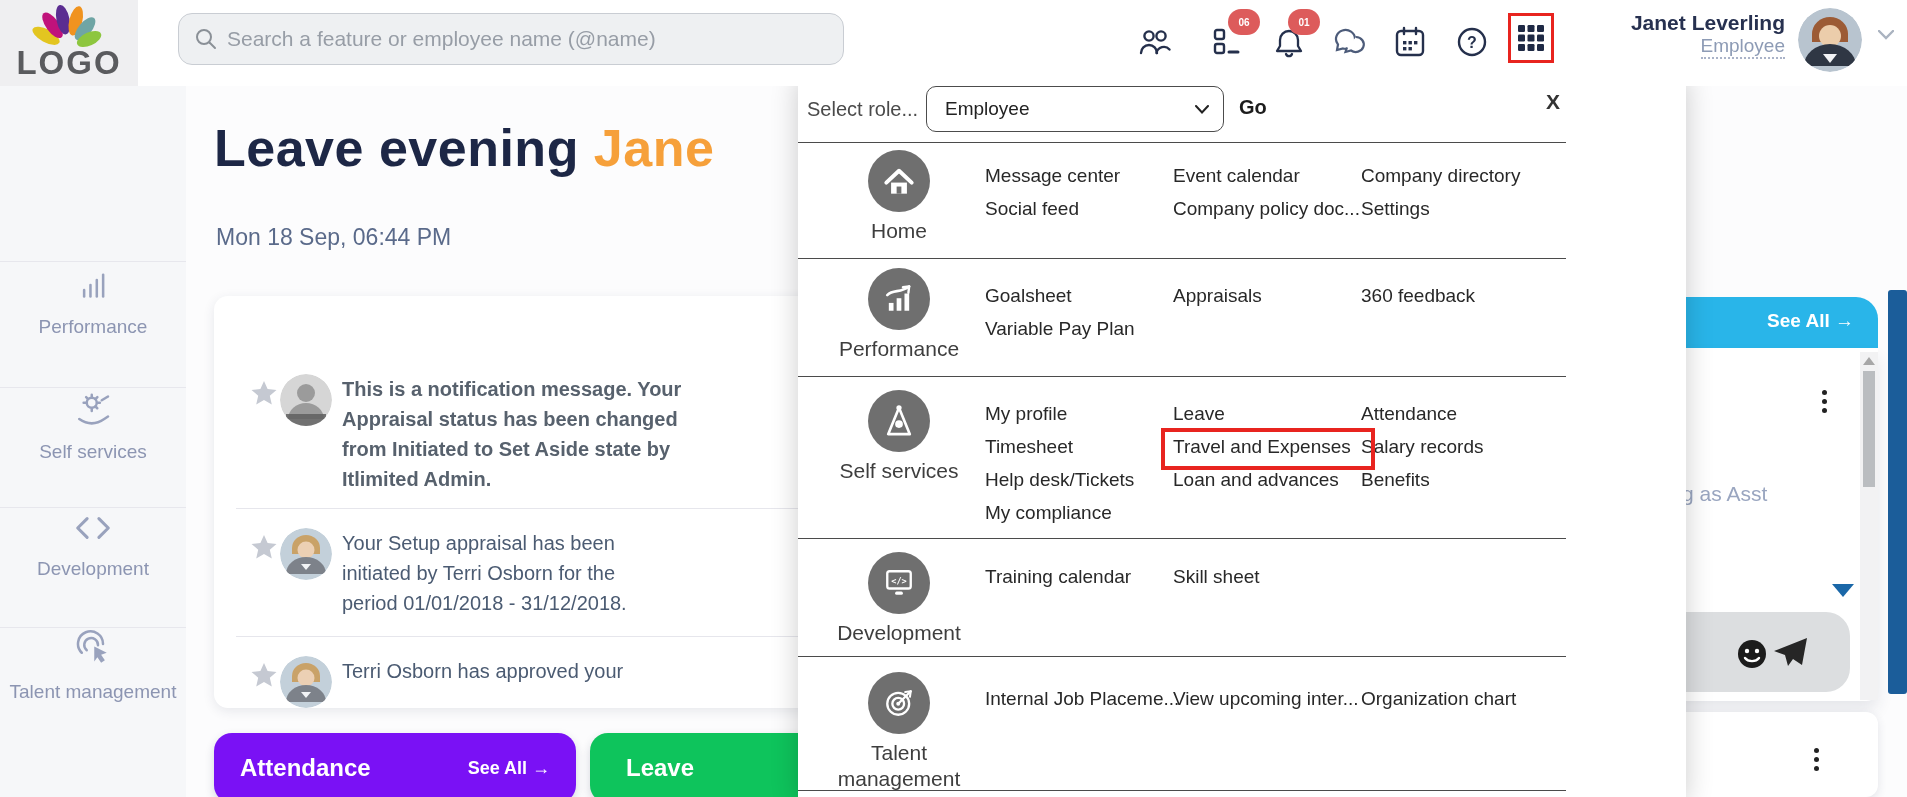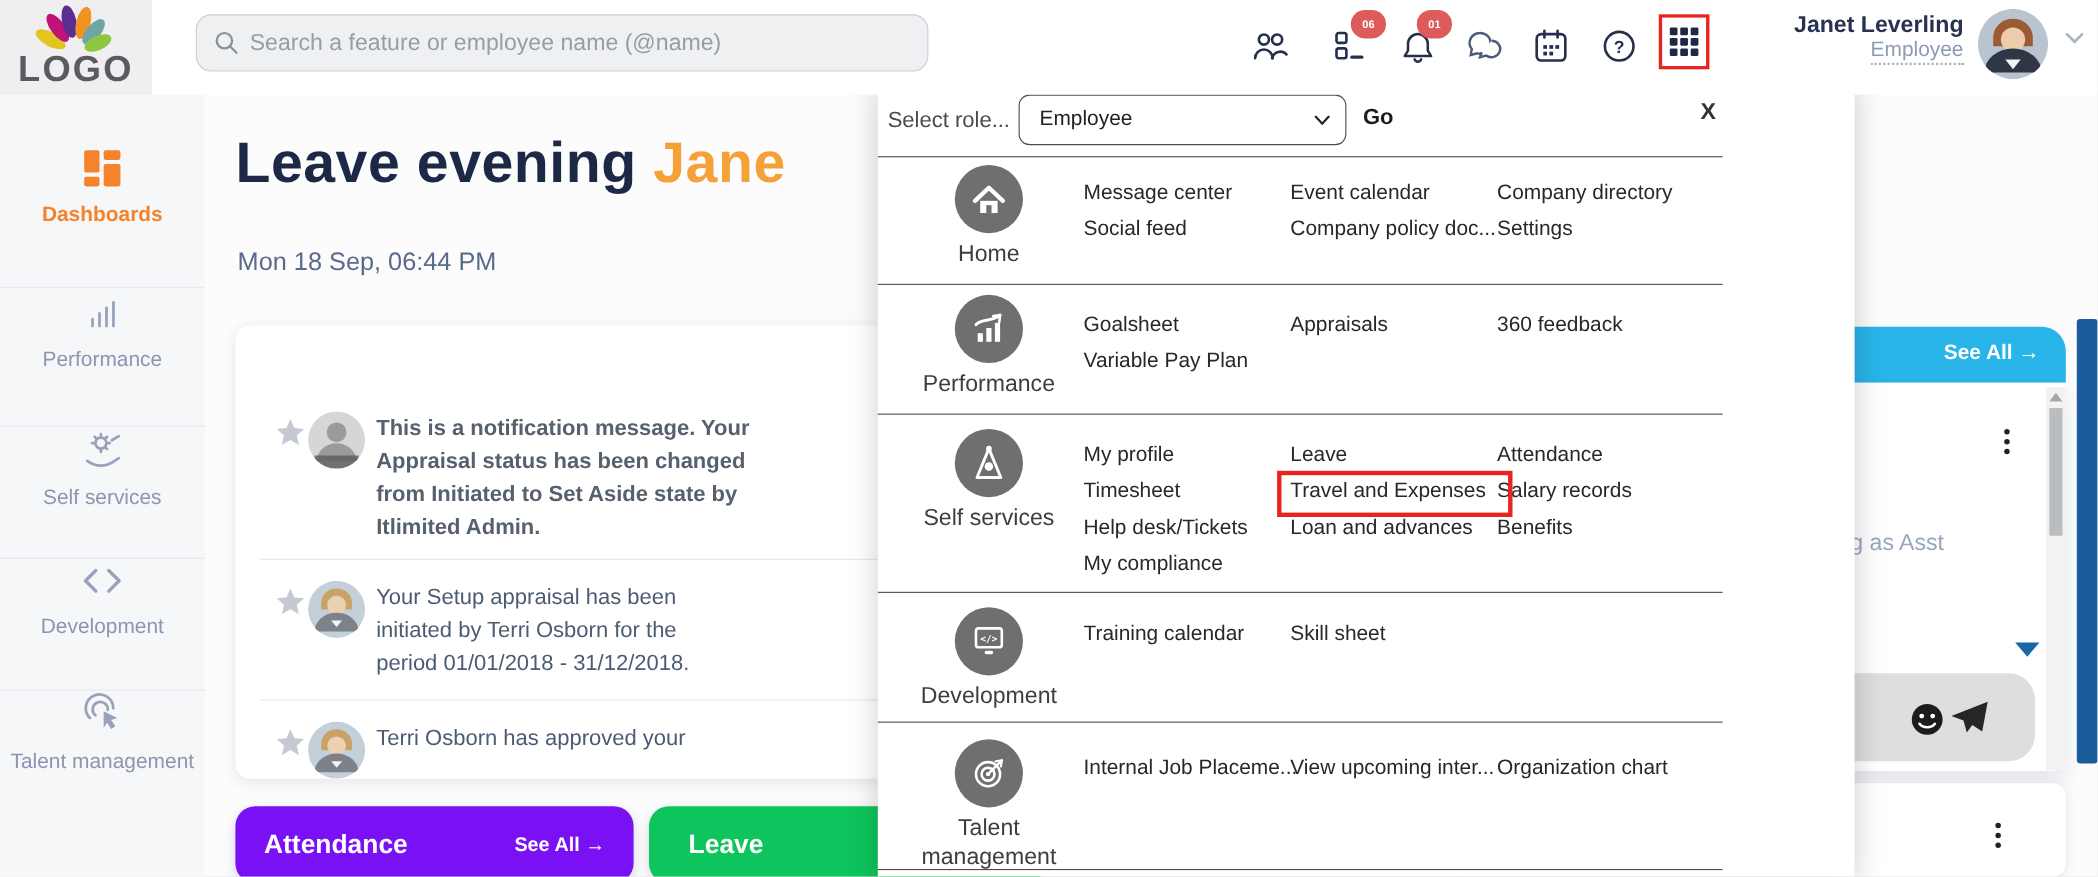--- a/index.html
+++ b/index.html
@@ -363,31 +363,20 @@
       <circle cx="32" cy="28" r="11" fill="#eccdab"></circle>
       <path d="M6 58 a26 22 0 0 1 52 0 z" fill="#2f3744"></path>
       <path d="M25 46 l7 9 7 -9 z" fill="#f2f4f6"></path>
     </svg>
     <svg class="abs" style="left:1878px;top:30px;" width="16" height="10" viewBox="0 0 16 10">
       <path d="M1 1 L8 8 L15 1" stroke="#aab3c0" stroke-width="2.4" fill="none" stroke-linecap="round"></path>
     </svg>
   </div>
 
   <div class="abs sidebar">
-    <div class="abs sb-item" style="top:48px;">
-      <svg width="38" height="38" viewBox="0 0 30 30">
-        <g fill="#f5832b">
-          <rect x="2" y="2" width="11" height="16" rx="1.5"></rect>
-          <rect x="2" y="21" width="11" height="7" rx="1.5"></rect>
-          <rect x="16" y="2" width="12" height="7" rx="1.5"></rect>
-          <rect x="16" y="12" width="12" height="16" rx="1.5"></rect>
-        </g>
-      </svg>
-      <div class="sb-label active">Dashboards</div>
-    </div>
     <div class="abs sb-div" style="top:175px;"></div>
 
     <div class="abs sb-item" style="top:180px;">
       <svg width="38" height="38" viewBox="0 0 30 30">
         <g stroke="#99a2bd" stroke-width="2" stroke-linecap="round">
           <path d="M8 24 v-5"></path>
             <path d="M13 24 v-9"></path>
             <path d="M18 24 v-13"></path>
             <path d="M23 24 v-17"></path>
         </g>

